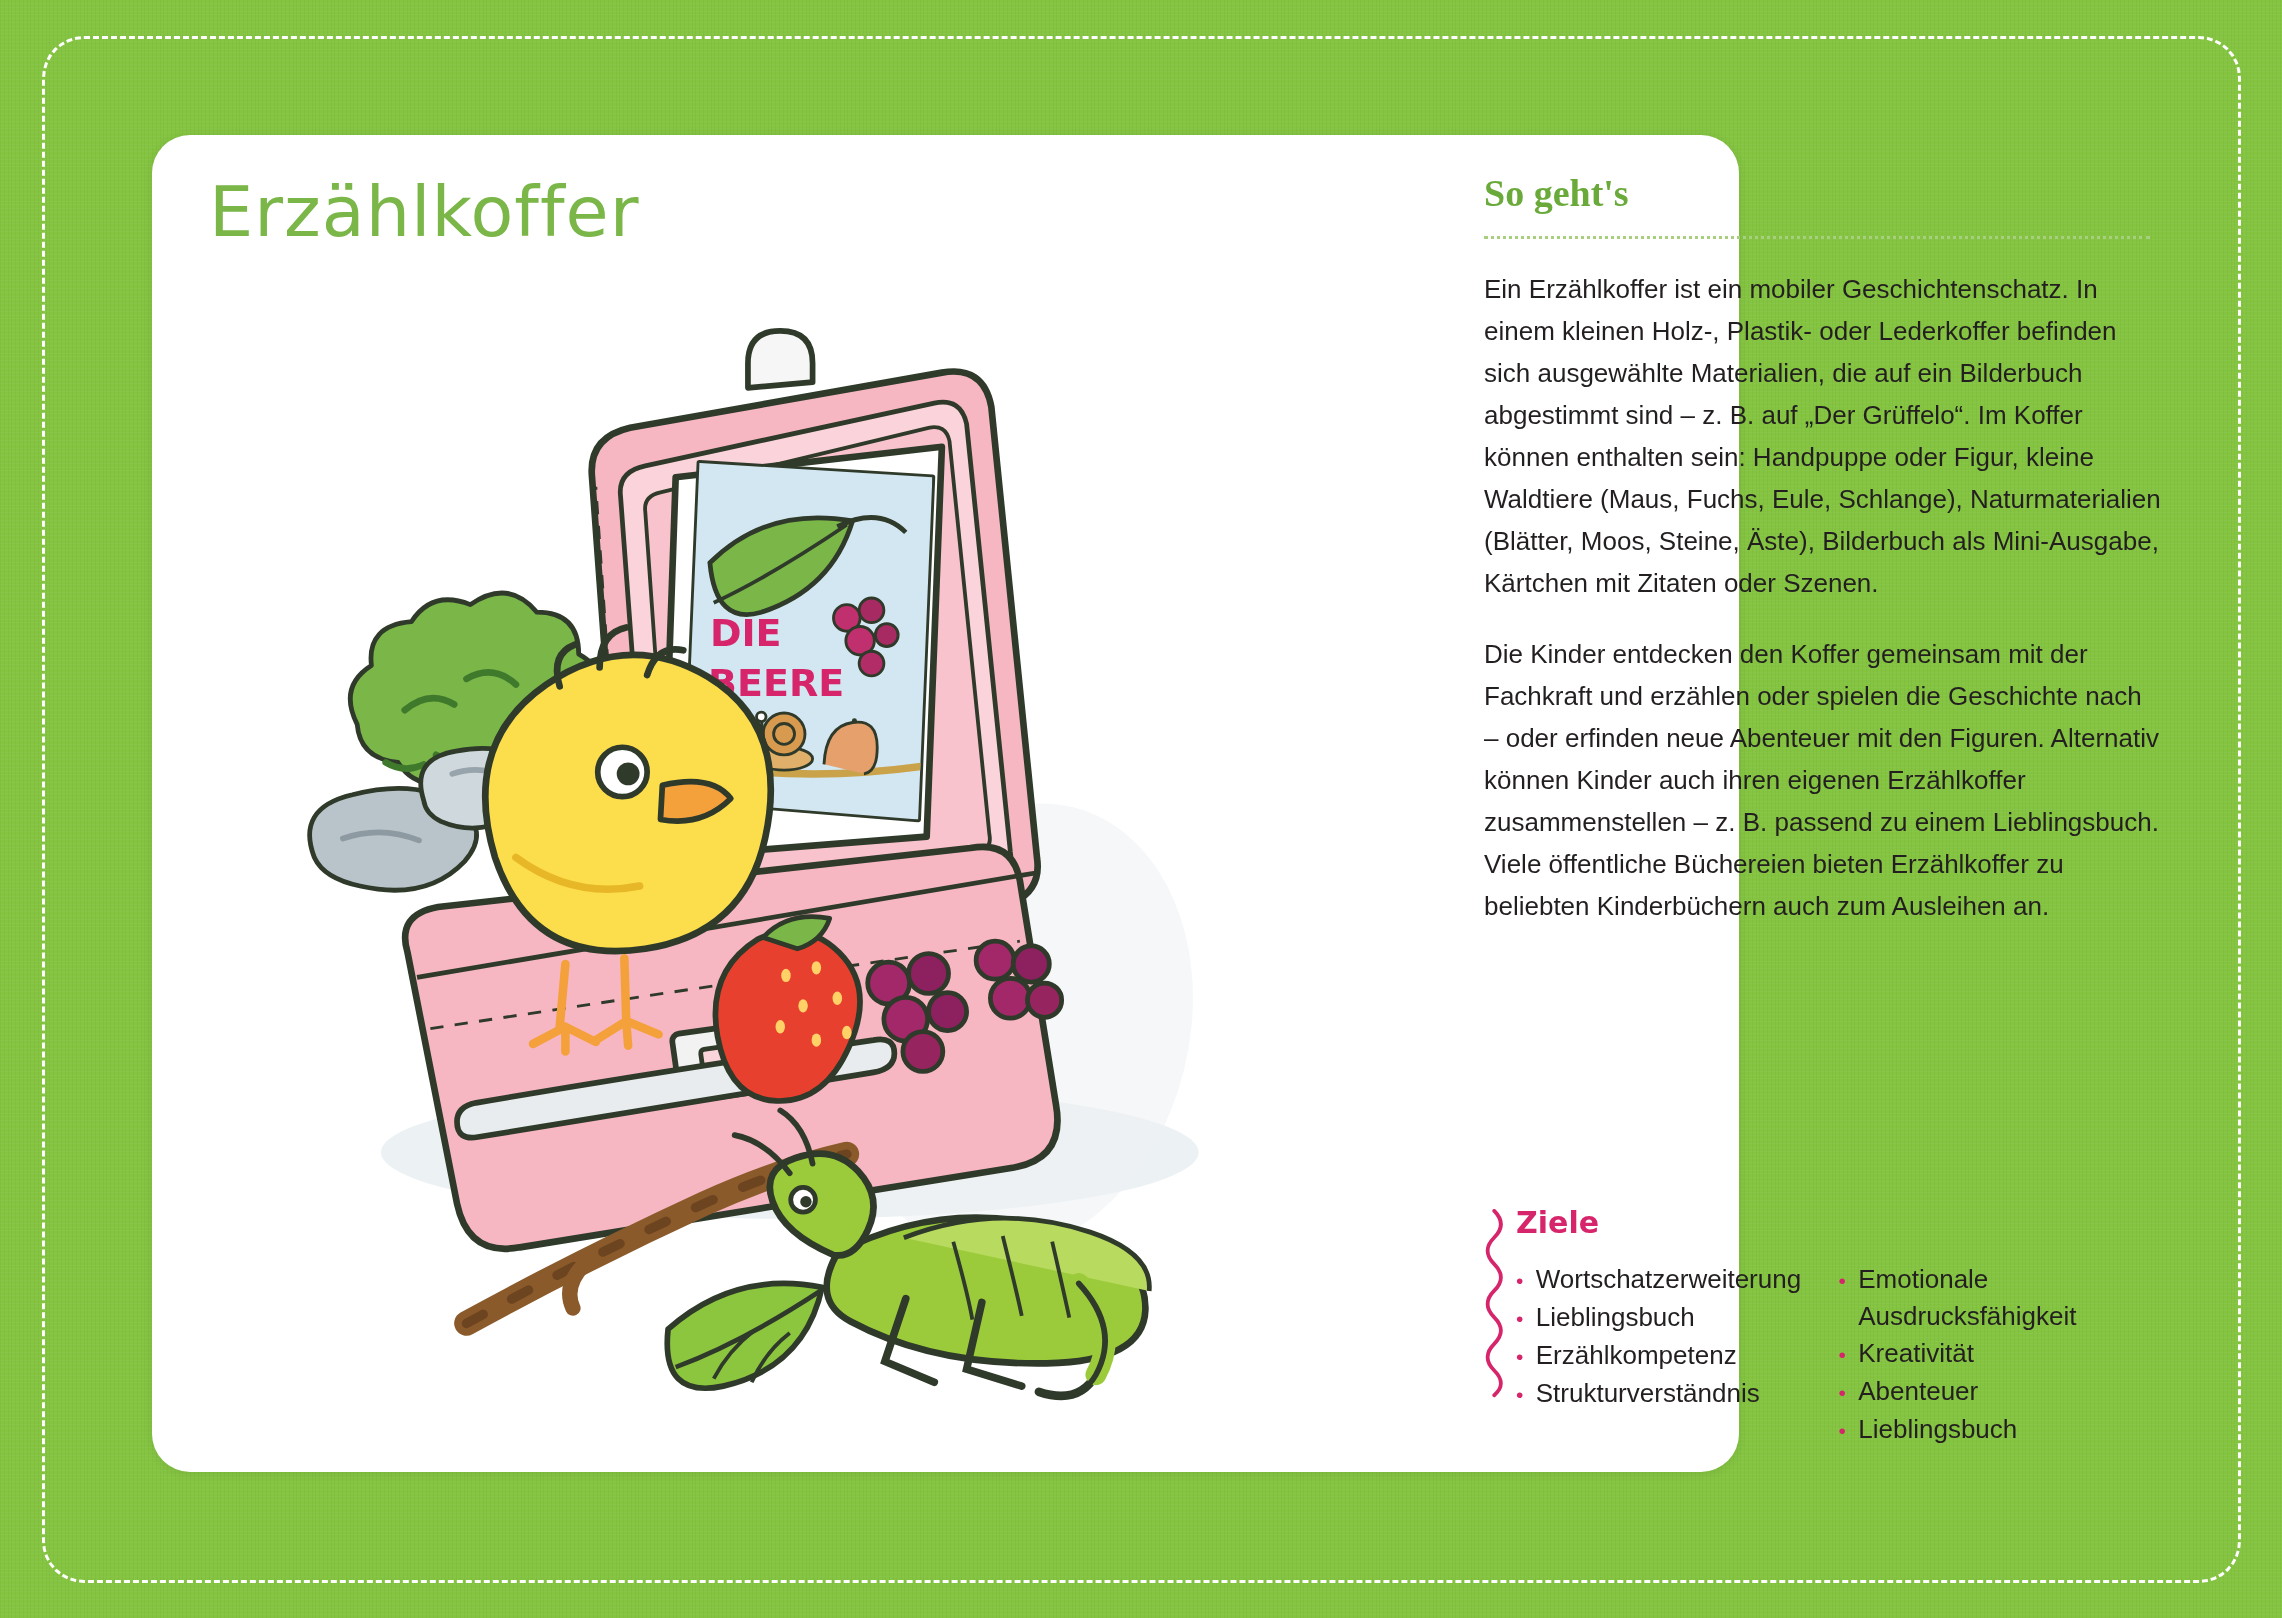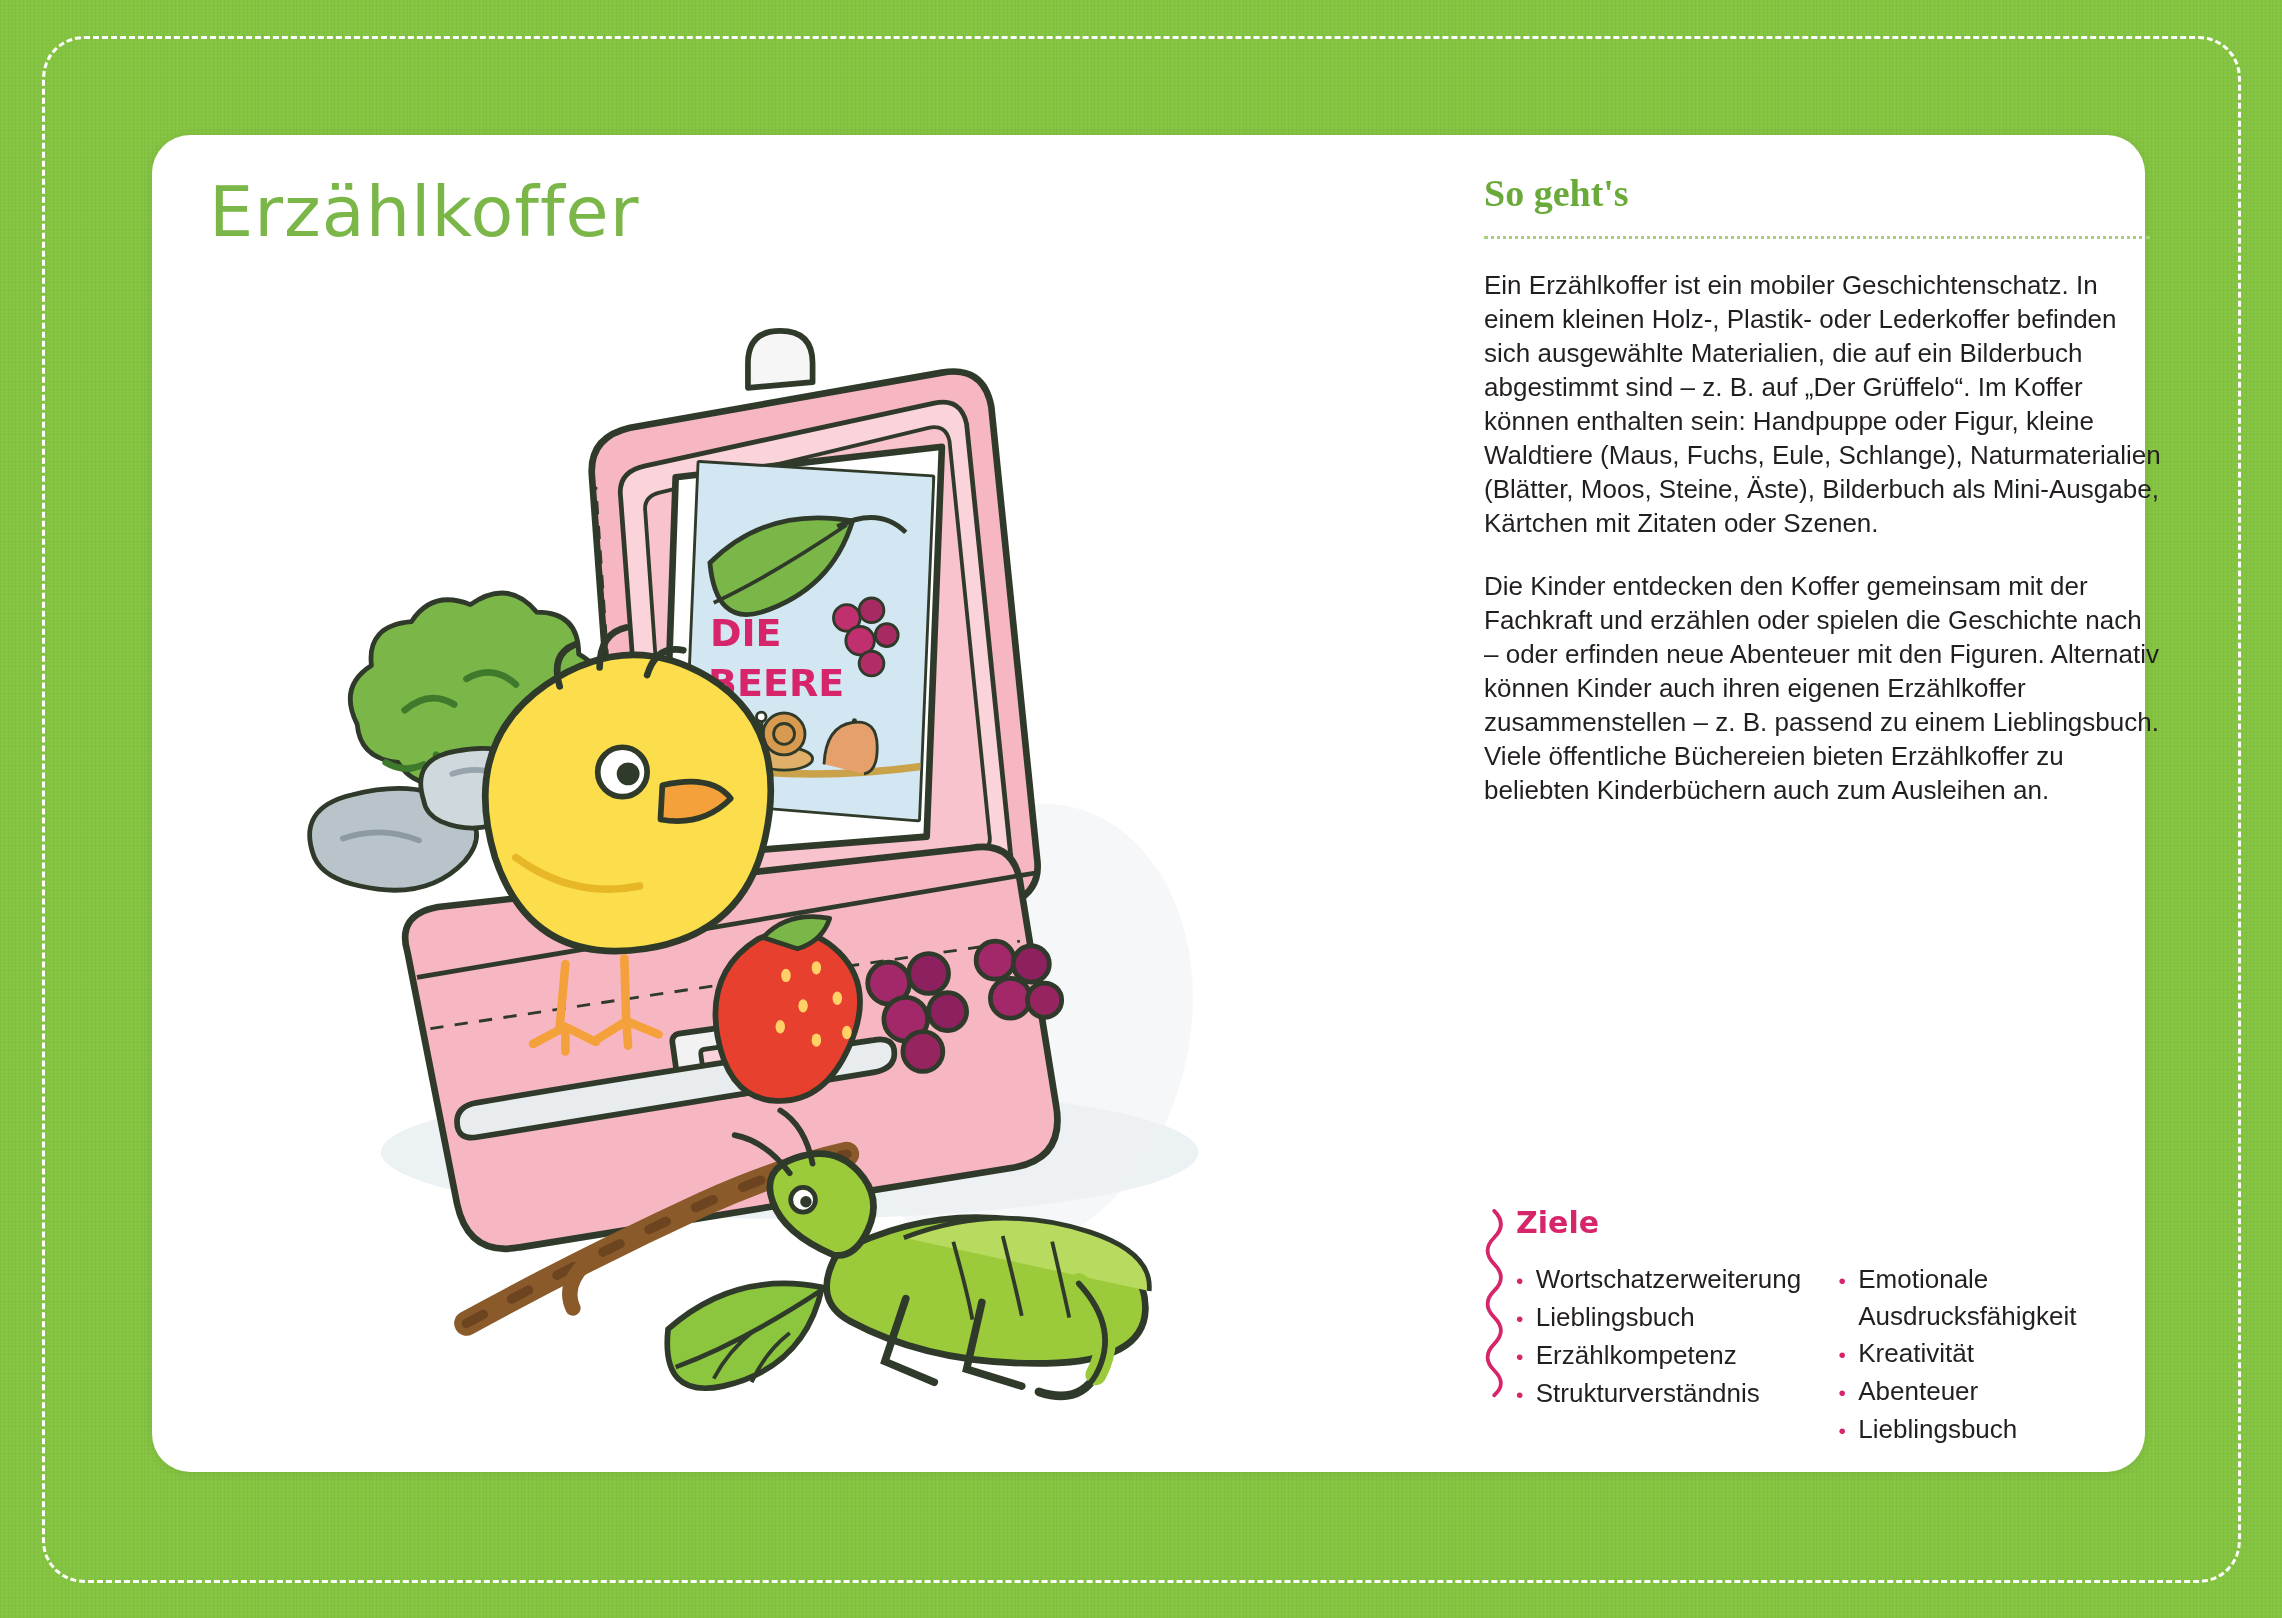--- a/index.html
+++ b/index.html
@@ -35,21 +35,21 @@
     border-radius: 42px;
     box-sizing: border-box;
     pointer-events: none;
   }
 
   
   .card {
     position: absolute;
     left: 152px;
     top: 135px;
-    width: 1993px;
+    width: 1587px;
     height: 1337px;
     background: #ffffff;
     border-radius: 38px;
     box-sizing: border-box;
     box-shadow: 0 1.9px 9.5px rgba(0,0,0,0.08);
   }
 
   
   .left-col {
     position: absolute;
@@ -102,21 +102,21 @@
     width: 666px;
     border-top: 3.8px dotted #a8cf7e;
   }
   .body-text {
     position: absolute;
     left: 67px;
     top: 133px;
     width: 677px;
     font-family: "Liberation Sans", sans-serif;
     font-size: 26px;
-    line-height: 34px;
+    line-height: 42px;
     color: #231f20;
     text-align: left;
   }
   .body-text p {
     margin: 0 0 28.5px 0;
   }
 
   
   .ziele {
     position: absolute;

